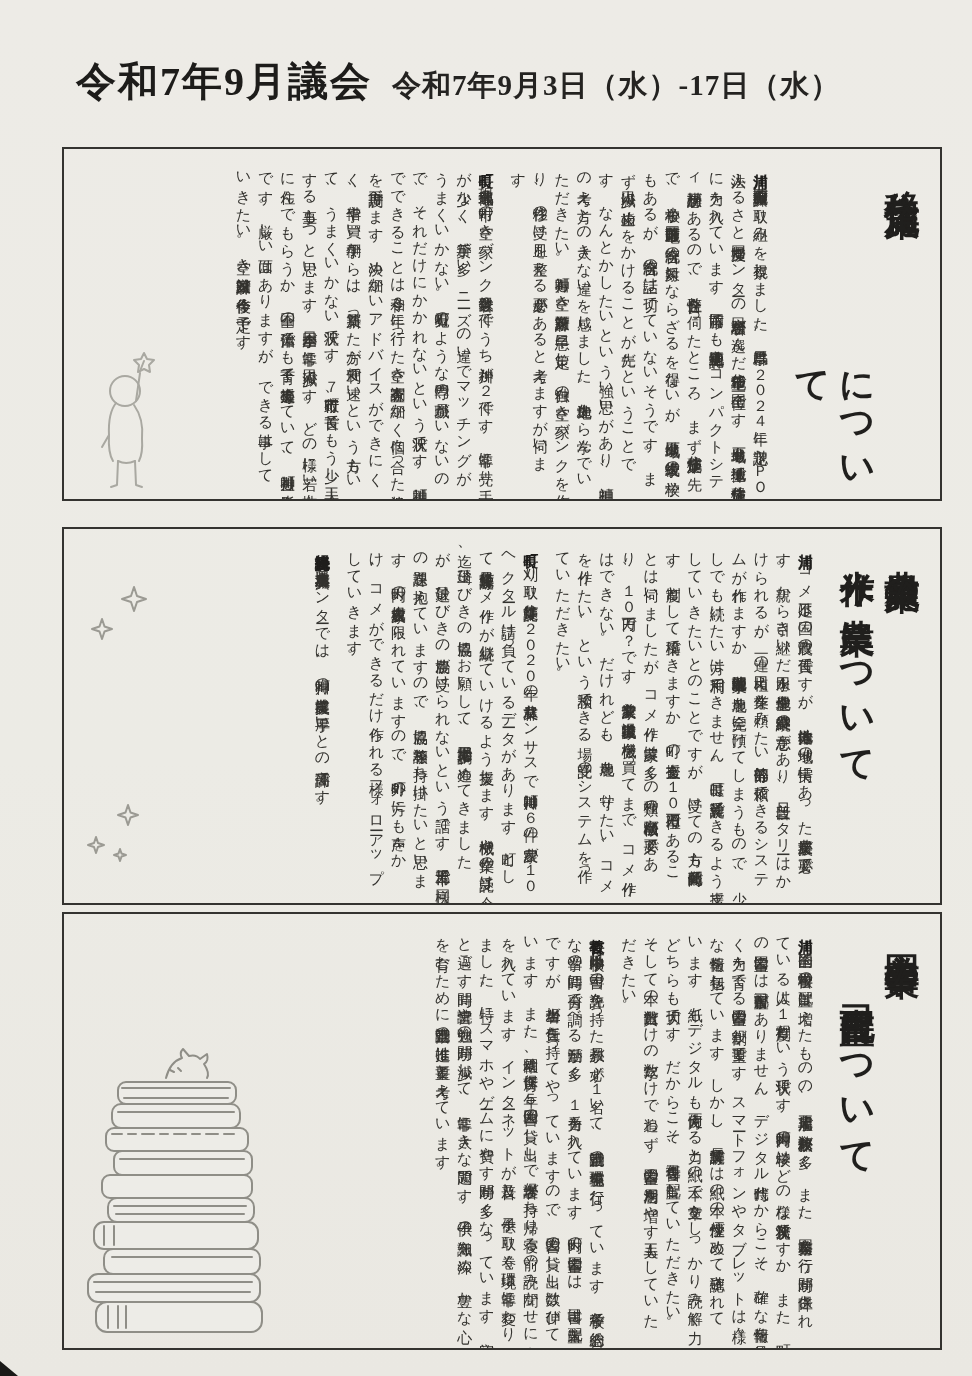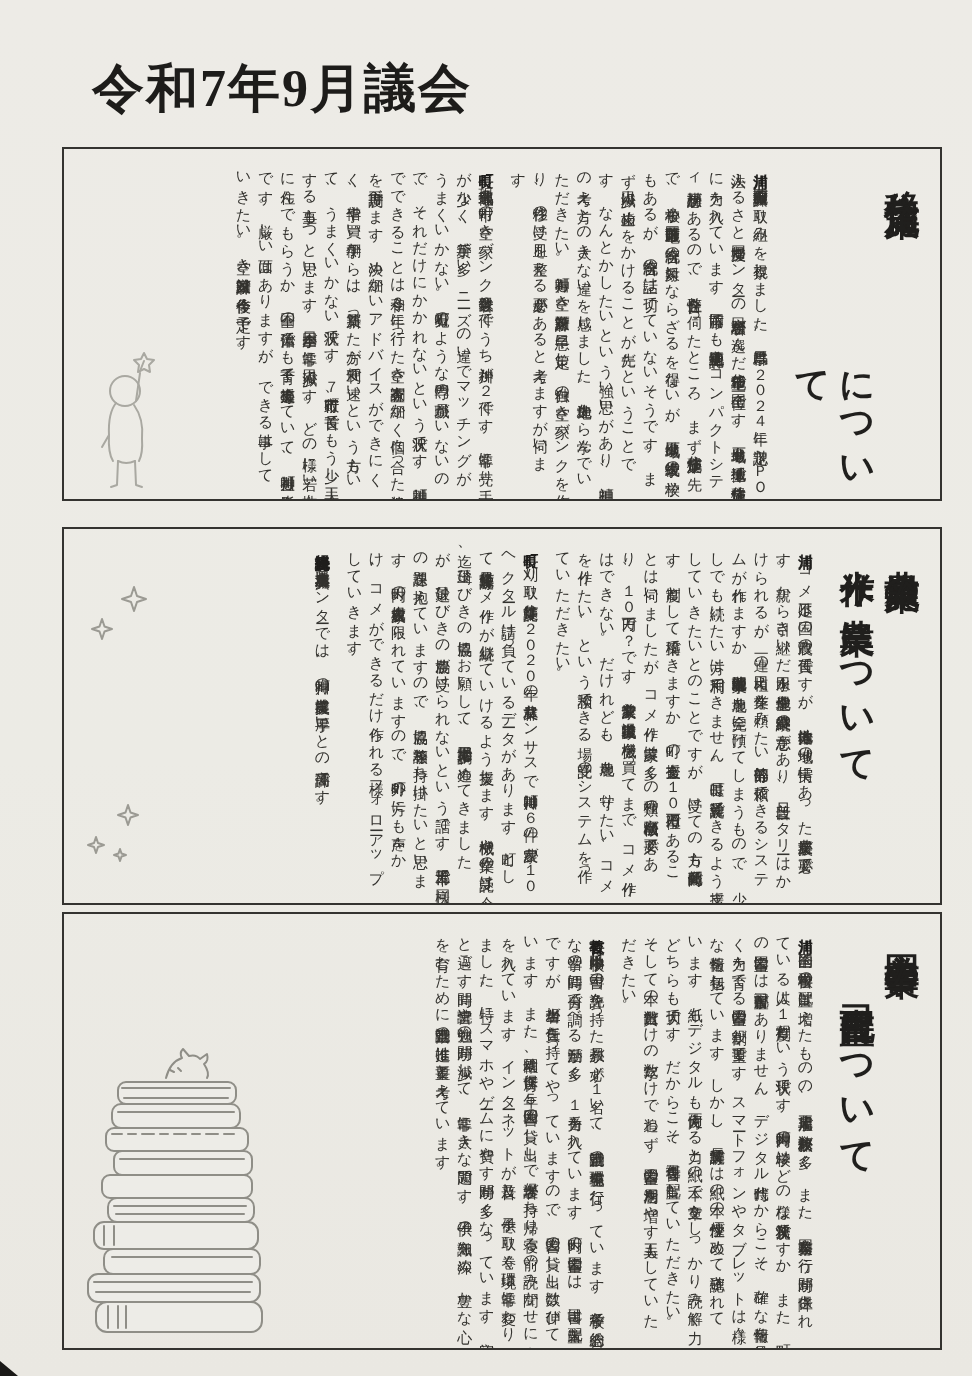--- a/index.html
+++ b/index.html
@@ -7,21 +7,21 @@
     width:972px;height:1376px;position:relative;overflow:hidden;
     background:linear-gradient(180deg,#edebe6 0%,#ecebe5 55%,#eae8e2 100%);
     font-family:"Liberation Serif","DejaVu Serif",serif;
     color:#2e2d2a;
   }
   .header{
     position:absolute;top:54px;left:76px;right:20px;
     display:flex;align-items:baseline;gap:20px;white-space:nowrap;
   }
   .main-title{
-    font-size:52px;font-weight:700;letter-spacing:2px;color:#1d1c1a;margin-left:16px;
+    font-size:40px;font-weight:700;letter-spacing:2px;color:#1d1c1a;
   }
   .date-range{
     font-size:29px;font-weight:600;letter-spacing:1px;color:#242321;
   }
   .section-box{
     position:absolute;left:62px;width:876px;
     border:2px solid #343330;background:transparent;
   }
   .box1{top:147px;height:350px;}
   .box2{top:527px;height:374px;}
@@ -57,20 +57,21 @@
   .corner-smudge{
     position:absolute;left:0;bottom:0;width:18px;height:15px;
     background:#1a1917;clip-path:polygon(0 0,100% 100%,0 100%);
   }
 </style>
 </head>
 <body>
 
 <div class="header">
   <span class="main-title">令和7年9月議会</span>
+  <span class="date-range">令和7年9月3日（水）-17日（水）</span>
 </div>
 
 <div class="section-box box1">
   <div class="box-inner">
     <div class="box-heading">
       <span class="h-line">移住定住施策</span>
       <span class="h-line offset-large">について</span>
     </div>
     <p><span class="speaker">川浦</span><span>藤岡市鬼石振興課の取り組みを視察しました。群馬県は２０２４年に認定ＮＰＯ法人ふるさと回帰支援センターの窓口相談者が選んだ移住希望地で全国一位です。鬼石地域も地域全体で移住定住施策に力を入れています。藤岡市にも立地適正化計画のコンパクトシティ構想計画があるので、整合性を伺ったところ、まず移住定住施策が先で、小学校も藤岡市日野地区は統廃合の対象にならざるを得ないが、鬼石地域は復式学級の学校もあるが、統廃合の話は一切でていないそうです。まず人口減少に歯止めをかけることが先だということです。なんとかしたいという強い思いがあり、神川町の考え方との大きな違いを感じました。先進地から学んでいただきたい。神川町も空き家対策計画を早急に策定し、独自の空き家バンクを作り、移住の受け皿を整える必要があると考えますが伺います。</span></p>
     <p><span class="speaker">町長</span><span>現在北部地域７市町の空き家バンク登録者数３件でうち神川が２件です。非常に売り手が少なく、貸手が多い。ニーズの違いでマッチングがうまくいかない。鬼石町のような専門の職員がいないので、それだけにかかれないという状況です。神川町でできることは令和３年に行った空き家調査を細かく個々に合った状況を再度調べます。決め細かいアドバイスができにくく、借手や買い手側からは、新築買った方が便利で速いという方もいて、うまくいかない状況です。７市町行政、首長でもう少し工夫する事も一つと思います。日本全国が非常に人口減少です。どの様に若い女性に住んでもらうか、全国の自治体でも子育て支援等進めていて、神川町も一生懸命です。厳しい面はありますが、できる事はしていきたい。空き家対策計画は今後作る予定です。</span></p>

